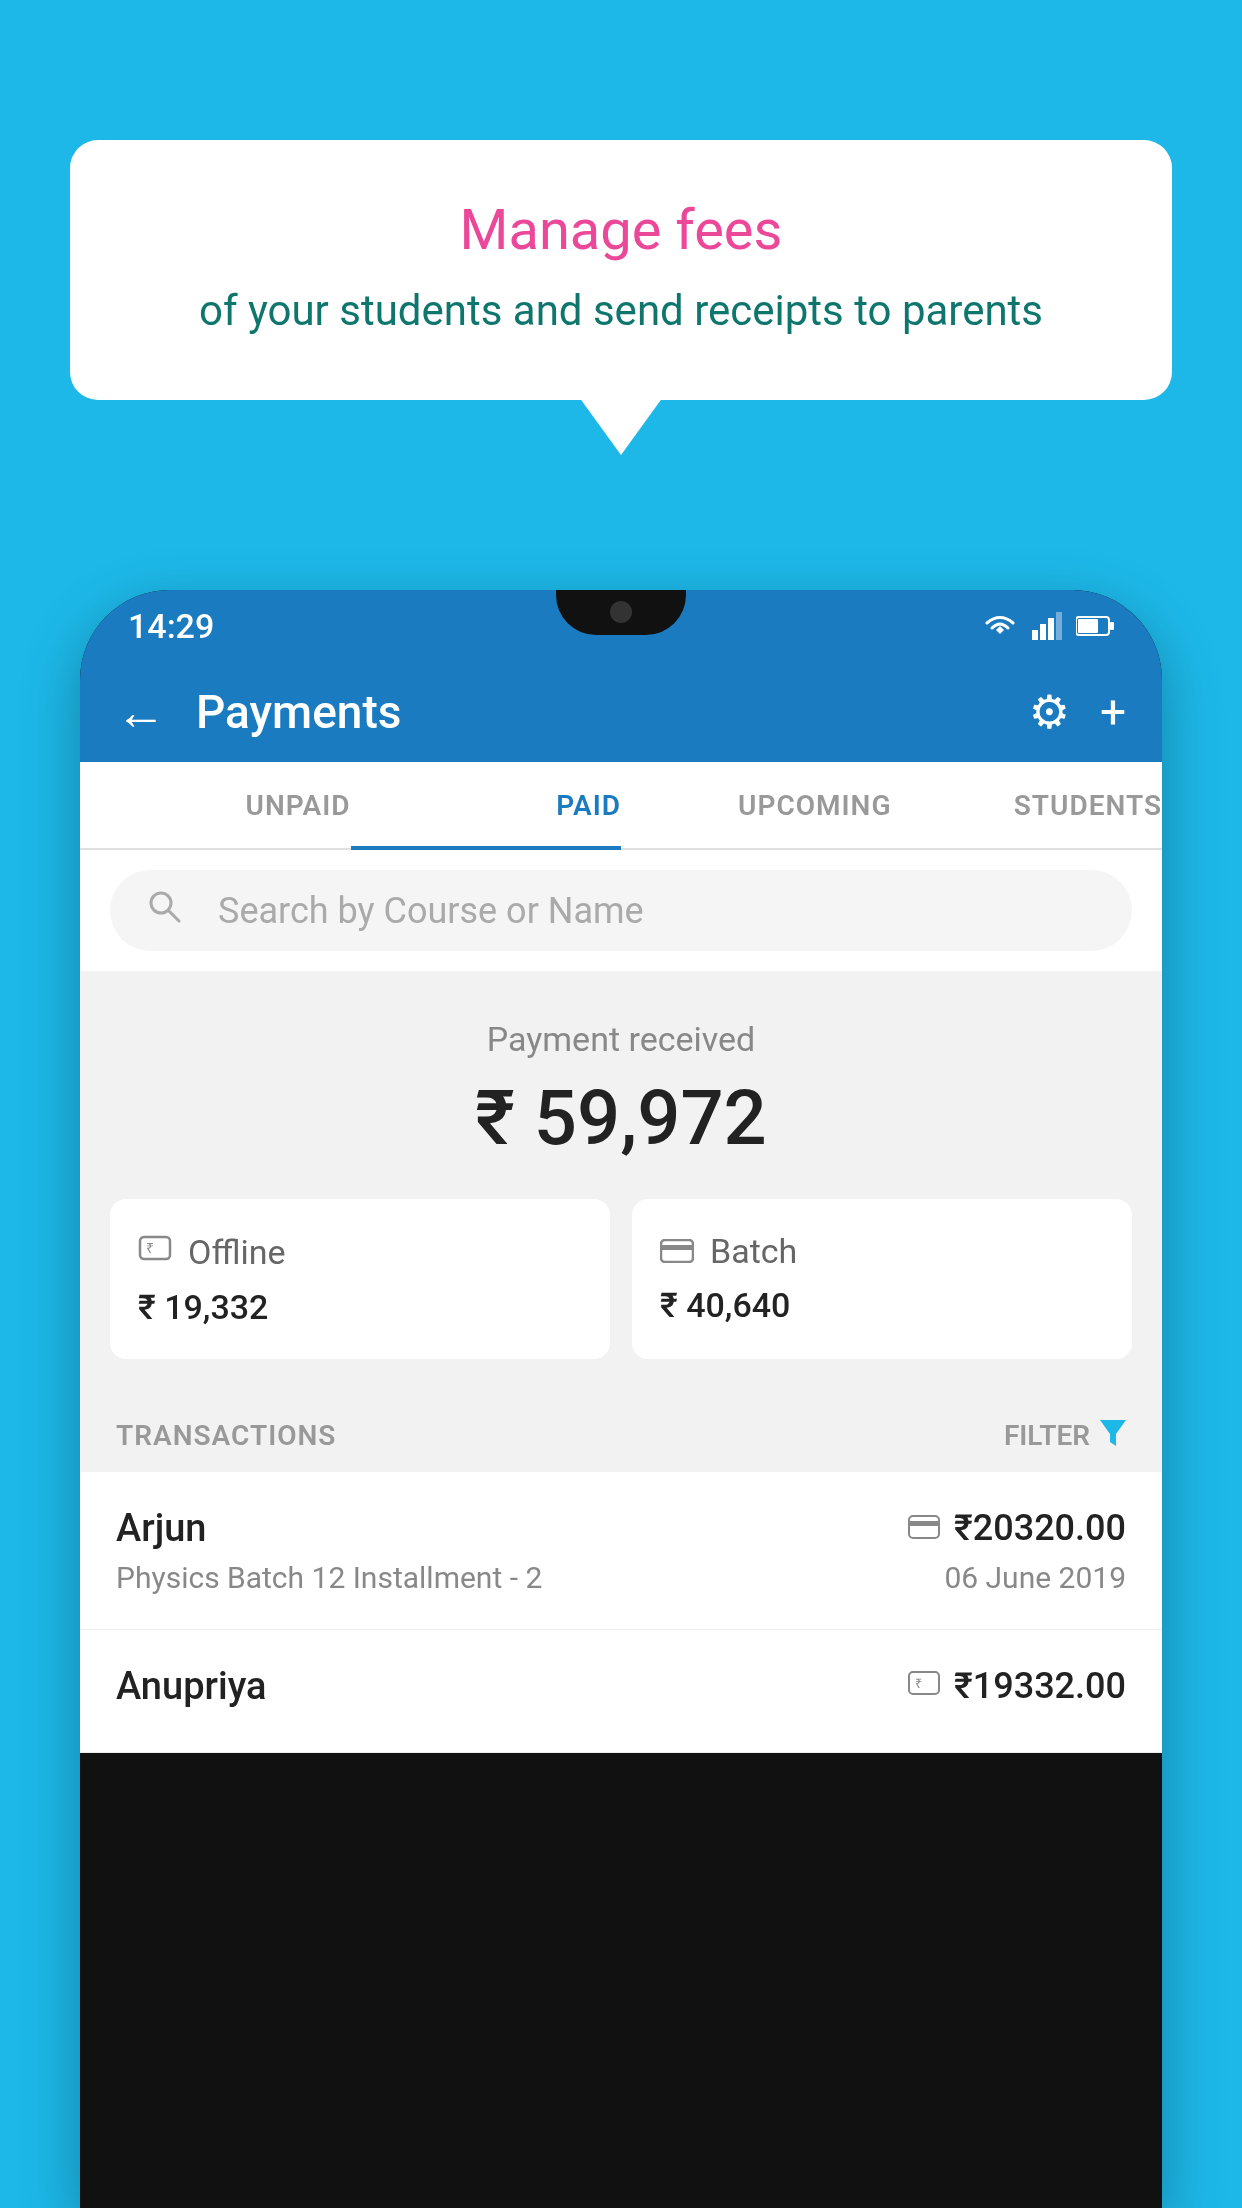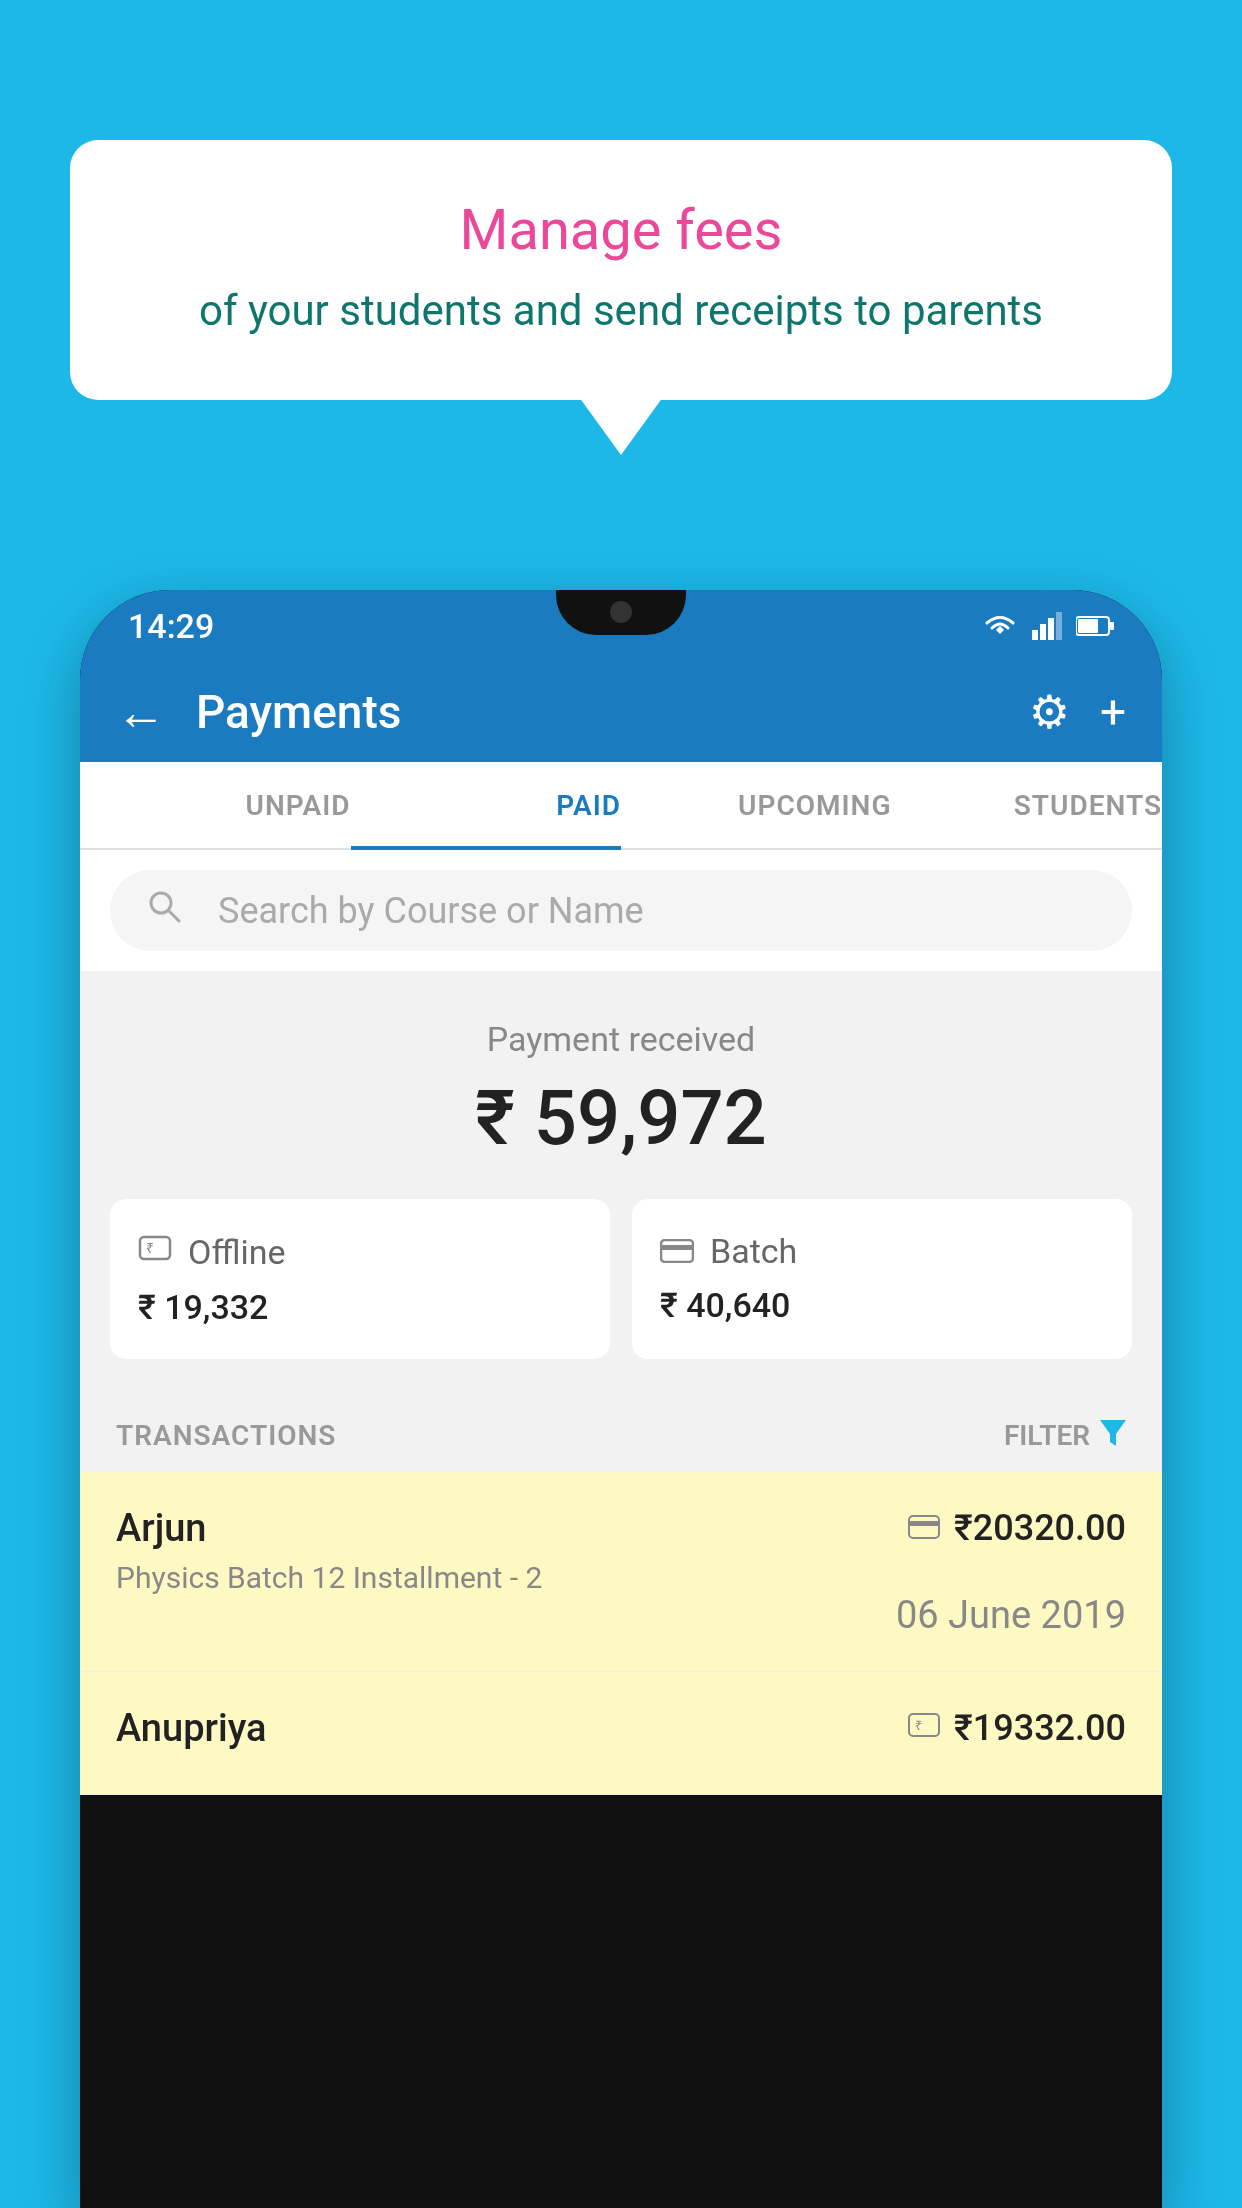--- a/index.html
+++ b/index.html
@@ -256,21 +256,21 @@
       gap: 10px;
       cursor: pointer;
     }
     .filter-icon {
       color: #1db8e8;
       font-size: 26px;
     }
 
     
     .transaction-row {
-      background: #fef9c3;
+      background: #ffffff;
       padding: 34px 36px;
       border-bottom: 1px solid #eee;
     }
     .transaction-row-top {
       display: flex;
       justify-content: space-between;
       align-items: center;
       margin-bottom: 10px;
     }
     .transaction-name {
@@ -295,22 +295,21 @@
     .transaction-row-bottom {
       display: flex;
       justify-content: space-between;
     }
     .transaction-course {
       color: #888;
       font-size: 30px;
     }
     .transaction-date {
       color: #888;
-      font-size: 38px;
-      margin-top: 33px;
+      font-size: 30px;
     }
   </style>
 </head>
 <body>
 
 <div class="speech-bubble">
   <div class="speech-bubble-title">Manage fees</div>
   <div class="speech-bubble-subtitle">of your students and send receipts to parents</div>
 </div>
 

